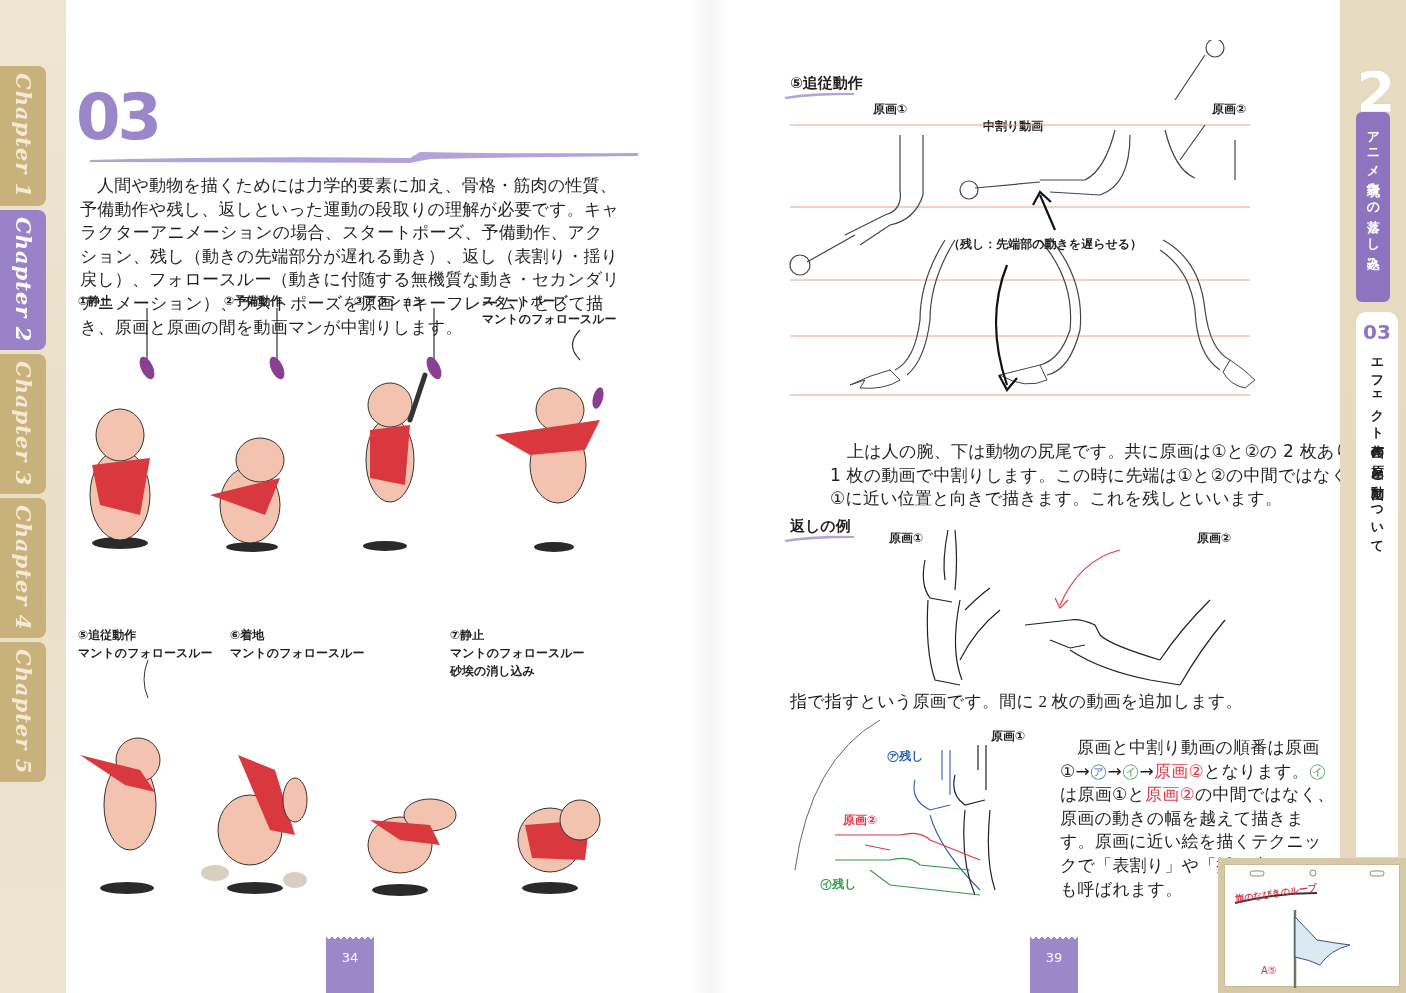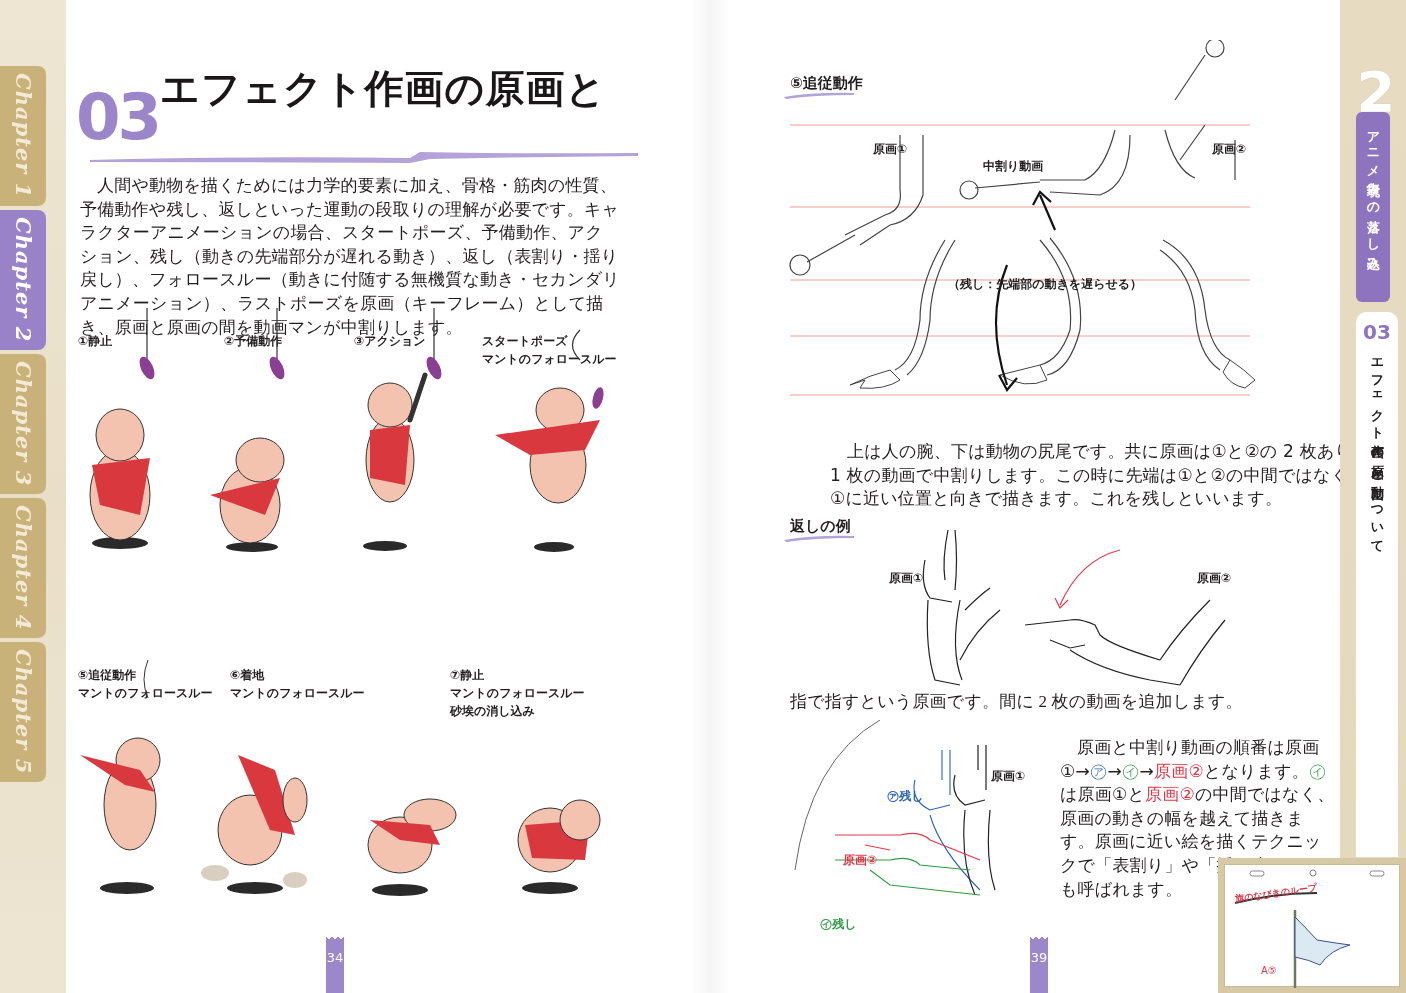--- a/index.html
+++ b/index.html
@@ -69,33 +69,33 @@
   }
   .title-underline {
     position: absolute; left: 90px; top: 150px; width: 550px; height: 14px;
   }
 
   .body-text {
     position: absolute; font-size: 17px; line-height: 23.6px; color: #231f20; letter-spacing: 0.2px;
   }
   .body-text p { text-indent: 1em; }
 
-  .label { position: absolute; font-size: 12px; font-weight: bold; line-height: 17px; white-space: nowrap; margin-top: 40px; }
+  .label { position: absolute; font-size: 12px; font-weight: bold; line-height: 17px; white-space: nowrap; }
 
   .pig-area { position: absolute; }
 
   .section-heading {
     position: absolute; font-size: 15px; font-weight: bold;
   }
   .section-heading .hl {
     position: absolute; left: -6px; bottom: -6px; width: 70px; height: 8px;
   }
 
   .page-num {
-    position: absolute; top: 942px; width: 18px; height: 51px; background: #9c87c9;
+    position: absolute; top: 942px; width: 48px; height: 51px; background: #9c87c9;
     color: #ffffff; font-size: 13px; text-align: center; padding-top: 8px;
   }
   .page-num::before {
     content: ""; position: absolute; top: -5px; left: 0; width: 100%; height: 6px;
     background: linear-gradient(135deg, transparent 50%, #9c87c9 50%) 0 0/6px 6px repeat-x,
                 linear-gradient(225deg, transparent 50%, #9c87c9 50%) 0 0/6px 6px repeat-x;
   }
 
   .flag-card {
     position: absolute; left: 1218px; top: 858px; width: 188px; height: 135px;
@@ -131,21 +131,20 @@
     </div>
   <div class="chapter-tab" style="top:642px;">
       <span>Chapter 5</span>
     </div>
 </div>
 
 <div class="spine"></div>
 
 <div class="title-num">03</div>
 <div class="title-text">
-  <div>エフェクト作画の原画と</div>
 </div>
 <svg class="title-underline" viewBox="0 0 550 14">
   <path d="M0 10 Q150 6 320 8 L330 2 Q430 4 548 3 L548 6 Q440 7 340 9 L320 13 Q150 12 0 12 Z" fill="#b3a3d8"></path>
 </svg>
 
 <div class="body-text" style="left:80px; top:174px; width:540px;">
   <p>人間や動物を描くためには力学的要素に加え、骨格・筋肉の性質、予備動作や残し、返しといった運動の段取りの理解が必要です。キャラクターアニメーションの場合、スタートポーズ、予備動作、アクション、残し（動きの先端部分が遅れる動き）、返し（表割り・揺り戻し）、フォロースルー（動きに付随する無機質な動き・セカンダリアニメーション）、ラストポーズを原画（キーフレーム）として描き、原画と原画の間を動画マンが中割りします。</p>
 </div>
 
 <div class="label" style="left:78px; top:293px;">①静止</div>

